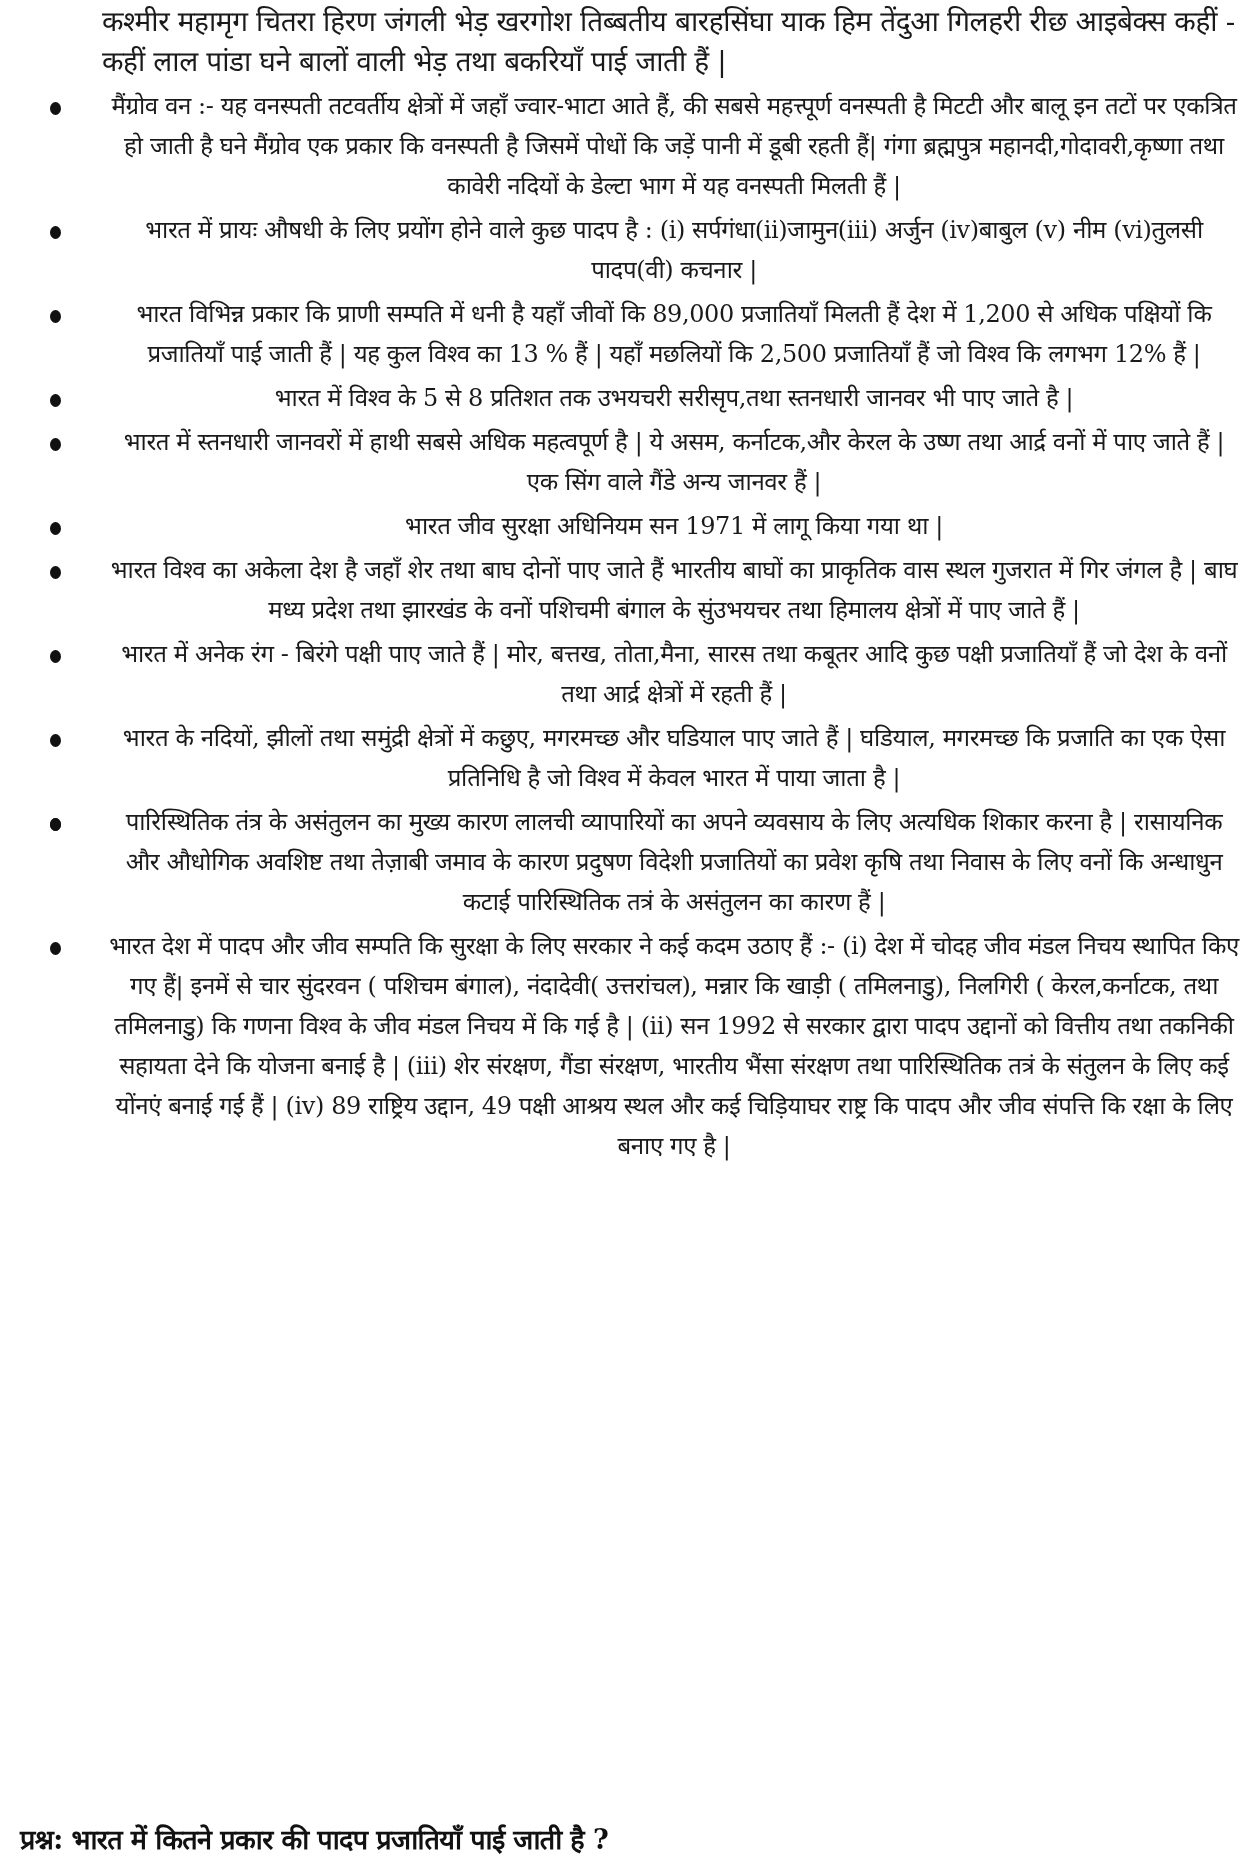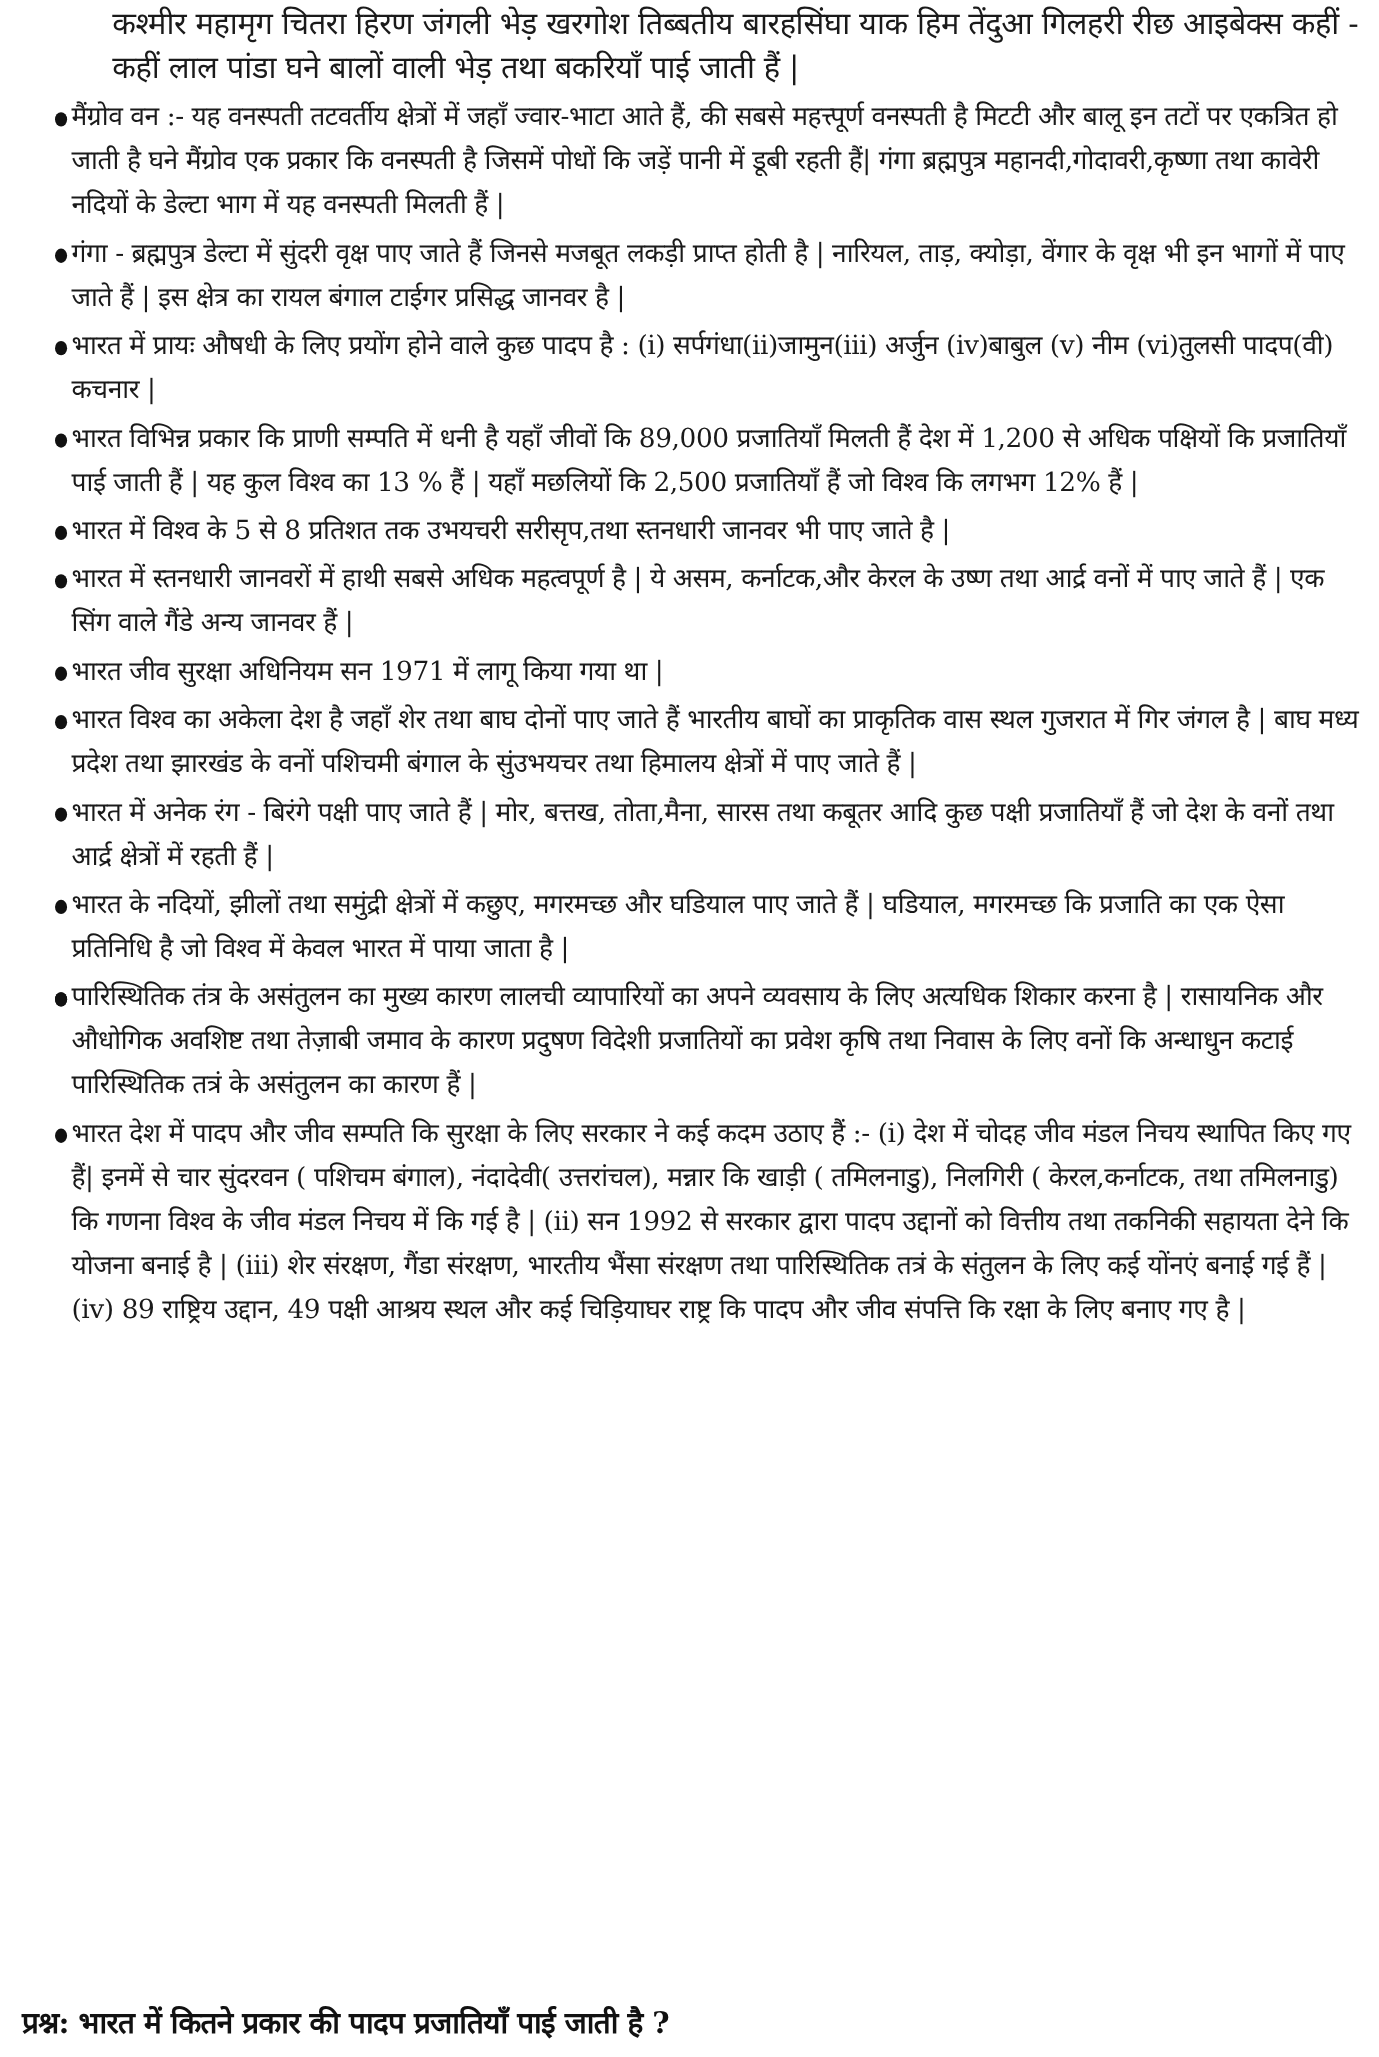--- a/index.html
+++ b/index.html
@@ -11,44 +11,44 @@
   .page { position: absolute; left: 0; top: 0; width: 1254px; }
   .intro {
     position: absolute; left: 102px; top: 2px; width: 1140px;
     font-size: 28px; line-height: 40px; letter-spacing: -0.4px;
   }
   ul.facts {
     list-style: none; margin: 0; padding: 0;
     position: absolute; left: 0; top: 86px; width: 1254px;
   }
   ul.facts li {
-    position: relative; padding-left: 65px; padding-right: 12px;
+    position: relative; padding-left: 106px; padding-right: 12px;
     font-size: 24px; line-height: 40px; letter-spacing: -0.4px;
     margin-bottom: 4px;
+    text-align: center;
   }
   ul.facts li .bullet {
     position: absolute; left: 50px; top: 16px;
     width: 11px; height: 13px; border-radius: 50%; background: #111;
   }
   .question {
     position: absolute; left: 0; top: 1820px; width: 1254px;
     font-size: 27px; font-weight: bold; line-height: 40px; letter-spacing: -0.6px;
     color: #111;
     padding-left: 20px;
   }
 </style>
 </head>
 <body>
 
 <div class="page">
   <p class="intro" style="margin:0">कश्मीर महामृग चितरा हिरण जंगली भेड़ खरगोश तिब्बतीय बारहसिंघा याक हिम तेंदुआ गिलहरी रीछ आइबेक्स कहीं - कहीं लाल पांडा घने बालों वाली भेड़ तथा बकरियाँ पाई जाती हैं |</p>
 
   <ul class="facts">
     <li><span class="bullet"></span><span>मैंग्रोव वन :- यह वनस्पती तटवर्तीय क्षेत्रों में जहाँ ज्वार-भाटा आते हैं, की सबसे महत्त्पूर्ण वनस्पती है मिटटी और बालू इन तटों पर एकत्रित हो जाती है घने  मैंग्रोव एक प्रकार कि वनस्पती है जिसमें पोधों कि जड़ें पानी में डूबी रहती हैं| गंगा ब्रह्मपुत्र महानदी,गोदावरी,कृष्णा तथा कावेरी नदियों के डेल्टा भाग में यह वनस्पती मिलती हैं |</span></li>
-    <li><span class="bullet"></span><span>गंगा - ब्रह्मपुत्र डेल्टा में सुंदरी वृक्ष पाए जाते हैं जिनसे मजबूत लकड़ी प्राप्त होती है | नारियल, ताड़, क्योड़ा, वेंगार के वृक्ष भी इन भागों में पाए जाते हैं | इस क्षेत्र का रायल बंगाल टाईगर प्रसिद्ध जानवर है |</span></li>
     <li><span class="bullet"></span><span>भारत में प्रायः औषधी के लिए प्रयोंग होने वाले कुछ पादप है :                        (i) सर्पगंधा(ii)जामुन(iii) अर्जुन (iv)बाबुल (v) नीम  (vi)तुलसी पादप(वी) कचनार |</span></li>
     <li><span class="bullet"></span><span>भारत विभिन्न प्रकार कि प्राणी सम्पति में धनी है यहाँ जीवों कि 89,000 प्रजातियाँ मिलती हैं देश में 1,200 से अधिक पक्षियों कि प्रजातियाँ पाई जाती हैं | यह कुल विश्व का 13 % हैं | यहाँ मछलियों कि 2,500 प्रजातियाँ हैं जो विश्व कि लगभग 12%  हैं |</span></li>
     <li><span class="bullet"></span><span>भारत में विश्व के 5 से 8 प्रतिशत तक उभयचरी सरीसृप,तथा स्तनधारी जानवर भी पाए जाते है |</span></li>
     <li><span class="bullet"></span><span>भारत में स्तनधारी जानवरों में हाथी सबसे अधिक महत्वपूर्ण है | ये असम, कर्नाटक,और केरल के उष्ण तथा आर्द्र वनों में पाए जाते हैं | एक सिंग वाले गैंडे अन्य जानवर हैं |</span></li>
     <li><span class="bullet"></span><span>भारत जीव सुरक्षा अधिनियम सन 1971 में लागू किया गया था |</span></li>
     <li><span class="bullet"></span><span>भारत विश्व का अकेला देश है जहाँ शेर तथा बाघ दोनों पाए जाते हैं भारतीय बाघों का प्राकृतिक वास स्थल गुजरात में गिर जंगल है | बाघ मध्य प्रदेश तथा झारखंड के वनों पशिचमी बंगाल के सुंउभयचर तथा हिमालय क्षेत्रों में पाए जाते हैं |</span></li>
     <li><span class="bullet"></span><span>भारत में अनेक रंग - बिरंगे पक्षी पाए जाते हैं | मोर, बत्तख, तोता,मैना, सारस तथा कबूतर आदि कुछ पक्षी प्रजातियाँ हैं जो देश के वनों तथा आर्द्र क्षेत्रों में रहती हैं |</span></li>
     <li><span class="bullet"></span><span>भारत के नदियों, झीलों तथा समुंद्री क्षेत्रों में कछुए, मगरमच्छ और घडियाल पाए जाते हैं | घडियाल, मगरमच्छ कि प्रजाति का एक ऐसा प्रतिनिधि है जो विश्व में केवल भारत में पाया जाता है |</span></li>
     <li><span class="bullet"></span></li>
     <li><span class="bullet"></span><span>पारिस्थितिक तंत्र के असंतुलन का मुख्य कारण लालची व्यापारियों का अपने व्यवसाय के लिए अत्यधिक शिकार करना है | रासायनिक और औधोगिक अवशिष्ट तथा तेज़ाबी जमाव के कारण प्रदुषण विदेशी प्रजातियों का प्रवेश कृषि तथा निवास के लिए वनों कि अन्धाधुन कटाई पारिस्थितिक तत्रं के असंतुलन का कारण हैं |</span></li>

